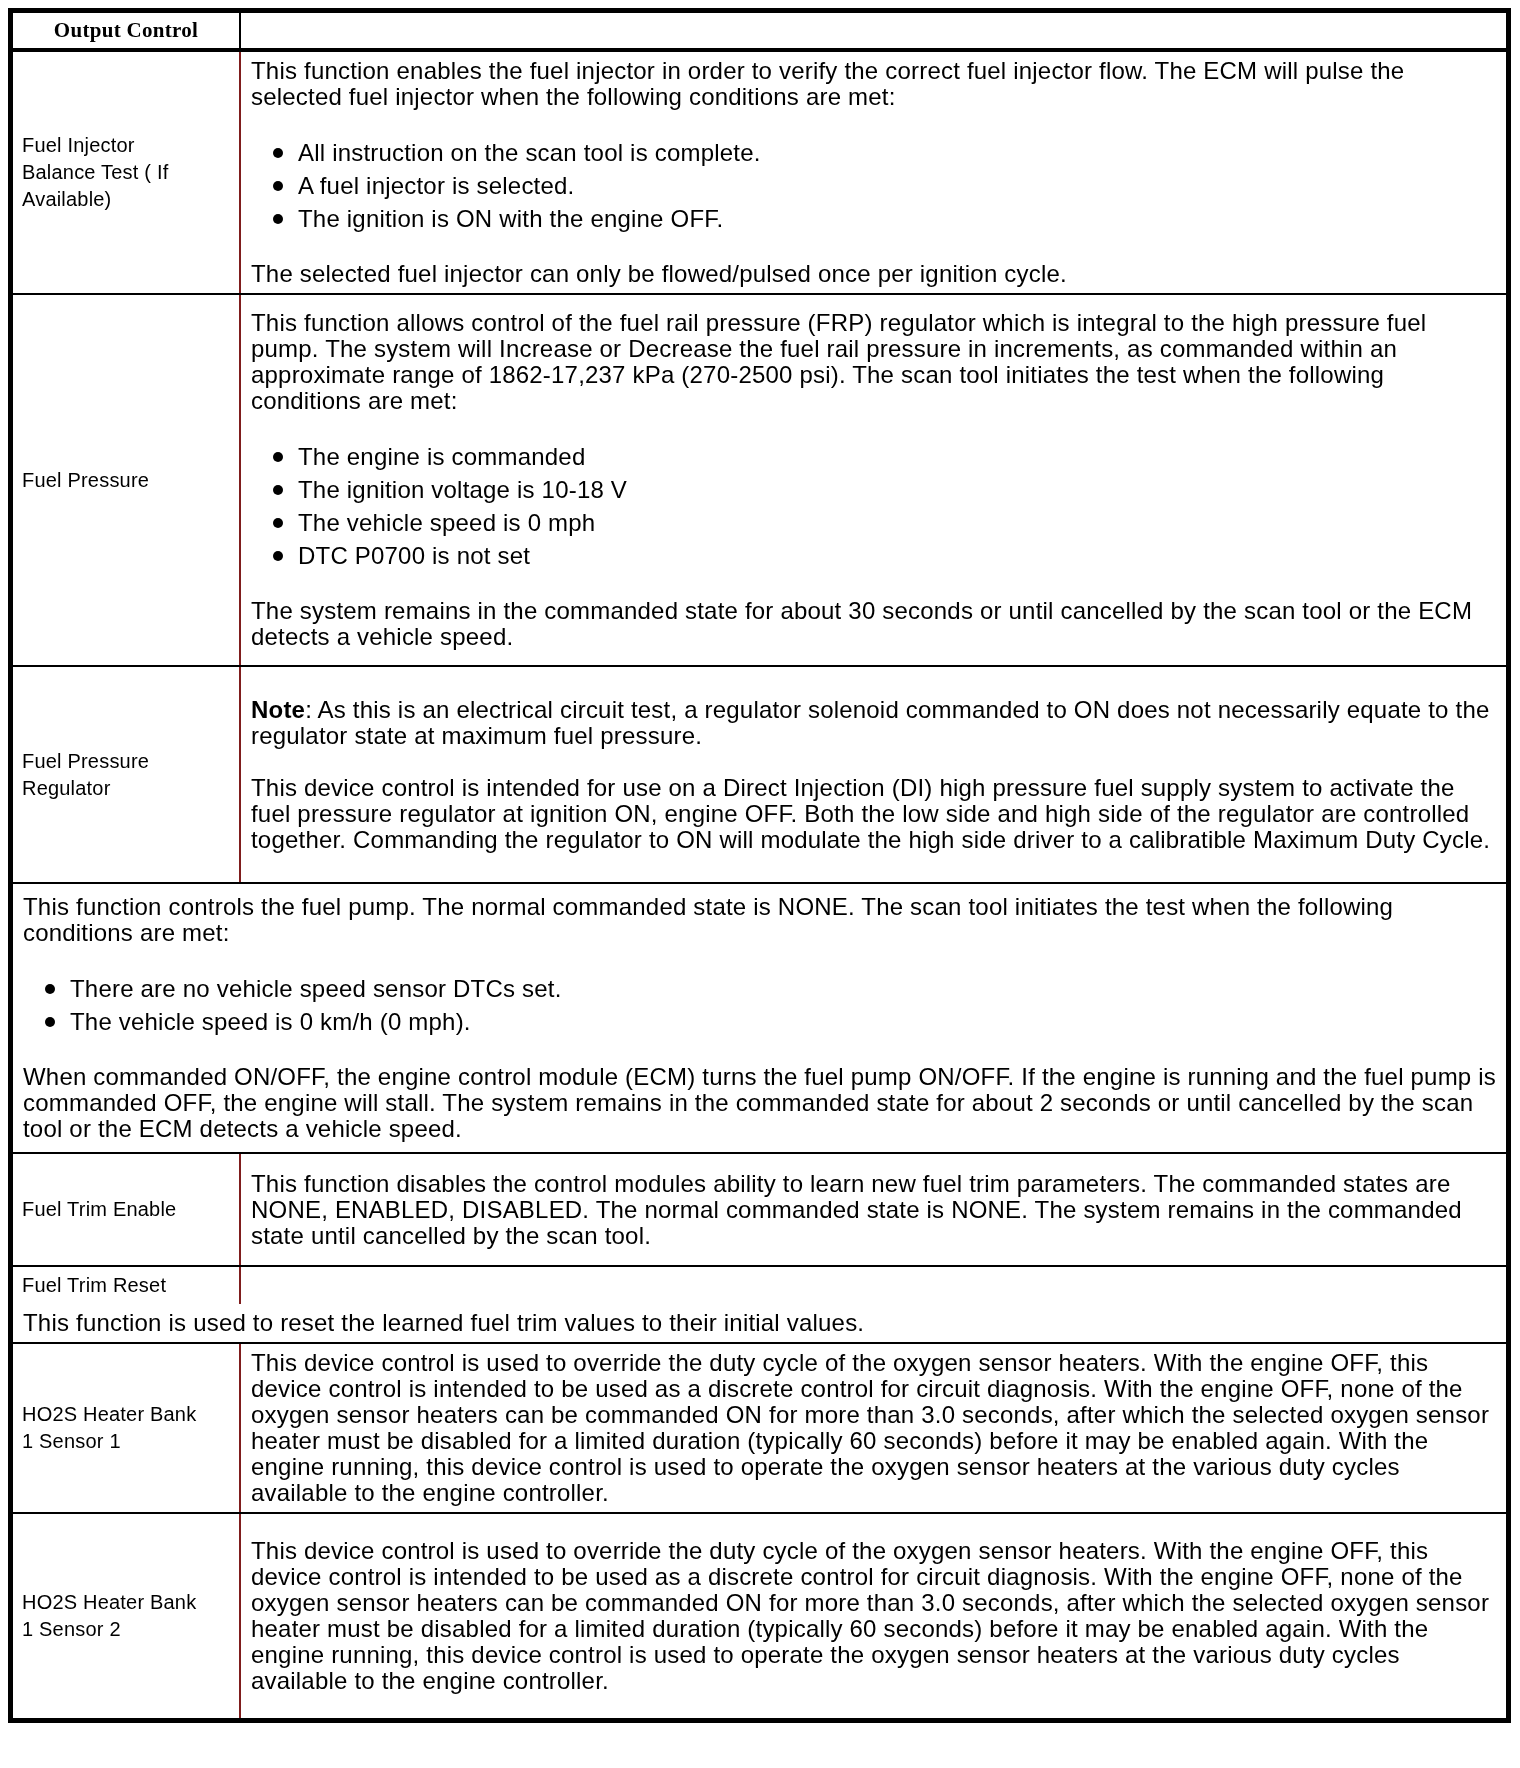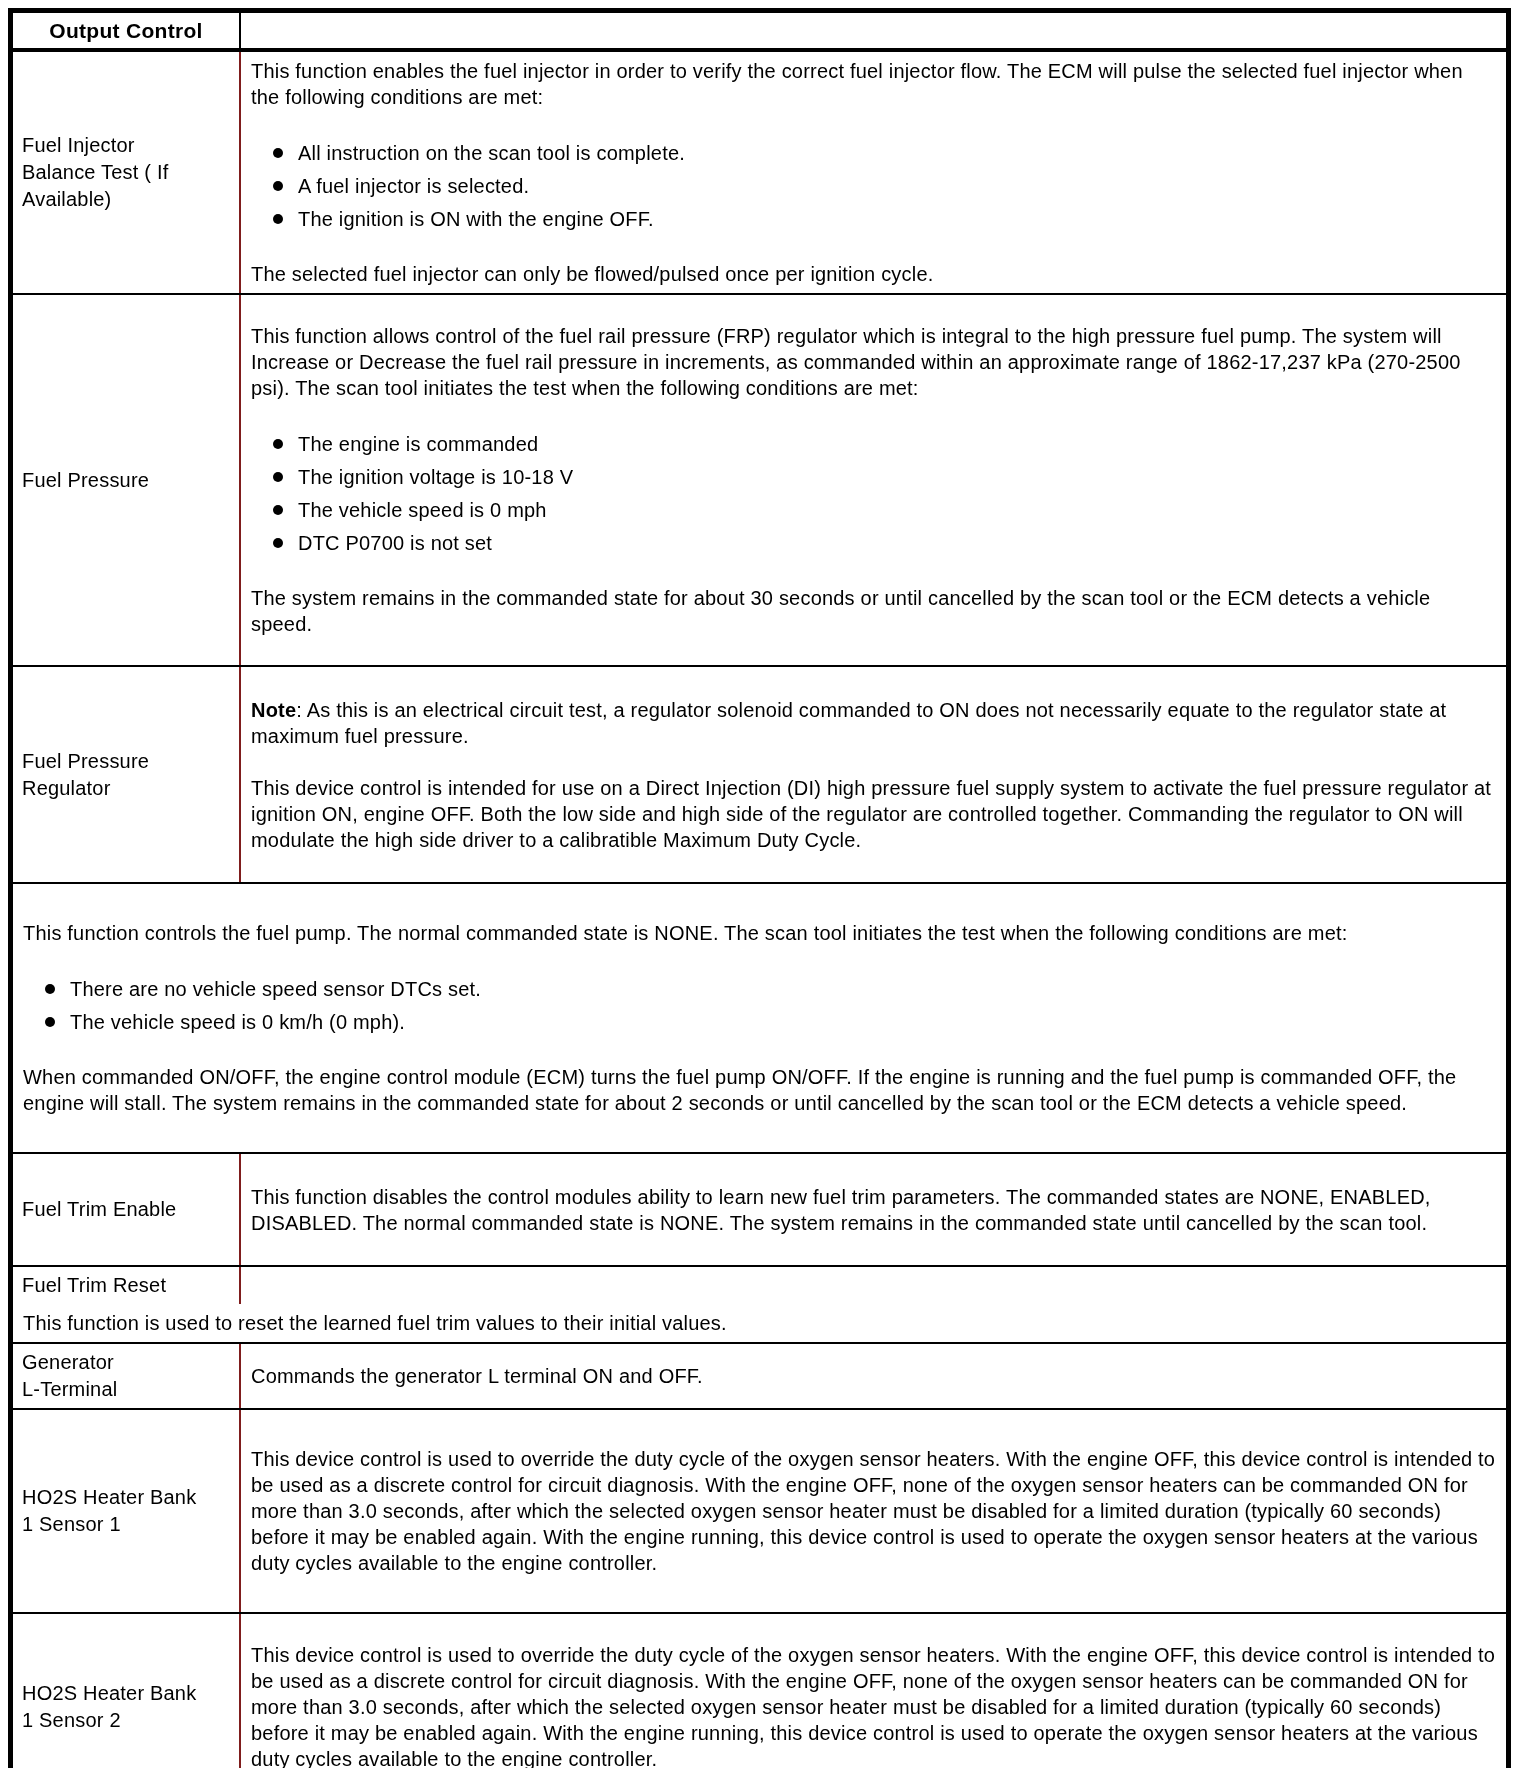--- a/index.html
+++ b/index.html
@@ -11,33 +11,33 @@
   .table{
     position:absolute;left:8px;top:8px;width:1503px;
     border:5px solid #000;box-sizing:border-box;background:#fff;
   }
   .header-row{display:flex;border-bottom:4px solid #000;}
   .header-cell{
     font-weight:bold;font-size:21px;letter-spacing:.3px;
     display:flex;align-items:center;justify-content:center;height:35px;
     box-sizing:border-box;
   }
-  .colA{width:228px;border-right:2px solid #000;flex-shrink:0;}
+  .colA{width:228px;border-right:2px solid #000;flex-shrink:0;font-family:Liberation Serif, serif;}
   .colB{flex:1;min-width:0;}
   .body-row{display:flex;border-bottom:2px solid #000;box-sizing:border-box;}
   .tbody .body-row:last-child{border-bottom:none;}
   .control-cell{
     width:228px;flex-shrink:0;border-right:2px solid #7f1d1d;box-sizing:border-box;
     display:flex;flex-direction:column;justify-content:center;
     padding:5px 4px 5px 9px;font-size:20px;line-height:27px;letter-spacing:.2px;
   }
   .desc-cell{
     flex:1;min-width:0;box-sizing:border-box;
     display:flex;flex-direction:column;justify-content:center;
-    padding:6px 10px;font-size:20px;line-height:26px;letter-spacing:.2px;
+    padding:6px 10px;font-size:24px;line-height:26px;letter-spacing:.2px;
   }
   .para{margin:0;}
   .para + .para, .para + .bullets, .bullets + .para{margin-top:26px;}
   .bullets{list-style:none;margin:0;padding:0 0 0 22px;}
   .bullets li{display:flex;align-items:center;min-height:33px;text-align:center;}
   .dot{width:10px;height:10px;border-radius:50%;background:#000;margin-right:15px;flex-shrink:0;}
   
   .tbody .body-row:nth-child(1){min-height:242px;}
   .tbody .body-row:nth-child(2){min-height:372px;}
   .tbody .body-row:nth-child(3){min-height:217px;}
@@ -136,26 +136,20 @@
         </div>
   </div>
 
   <div class="body-row">
     <div class="control-cell">Fuel Trim Reset</div>
     <div class="desc-cell">
           <p class="para">This function is used to reset the learned fuel trim values to their initial values.</p>
         </div>
   </div>
 
-  <div class="body-row">
-    <div class="control-cell">Generator<br>L-Terminal</div>
-    <div class="desc-cell">
-          <p class="para">Commands the generator L terminal ON and OFF.</p>
-        </div>
-  </div>
 
   <div class="body-row">
     <div class="control-cell">HO2S Heater Bank<br>1 Sensor 1</div>
     <div class="desc-cell">
           <p class="para">This device control is used to override the duty cycle of the oxygen sensor heaters. With the engine OFF, this device control is intended to be used as a discrete control for circuit diagnosis. With the engine OFF, none of the oxygen sensor heaters can be commanded ON for more than 3.0 seconds, after which the selected oxygen sensor heater must be disabled for a limited duration (typically 60 seconds) before it may be enabled again. With the engine running, this device control is used to operate the oxygen sensor heaters at the various duty cycles available to the engine controller.</p>
         </div>
   </div>
 
   <div class="body-row">
     <div class="control-cell">HO2S Heater Bank<br>1 Sensor 2</div>

